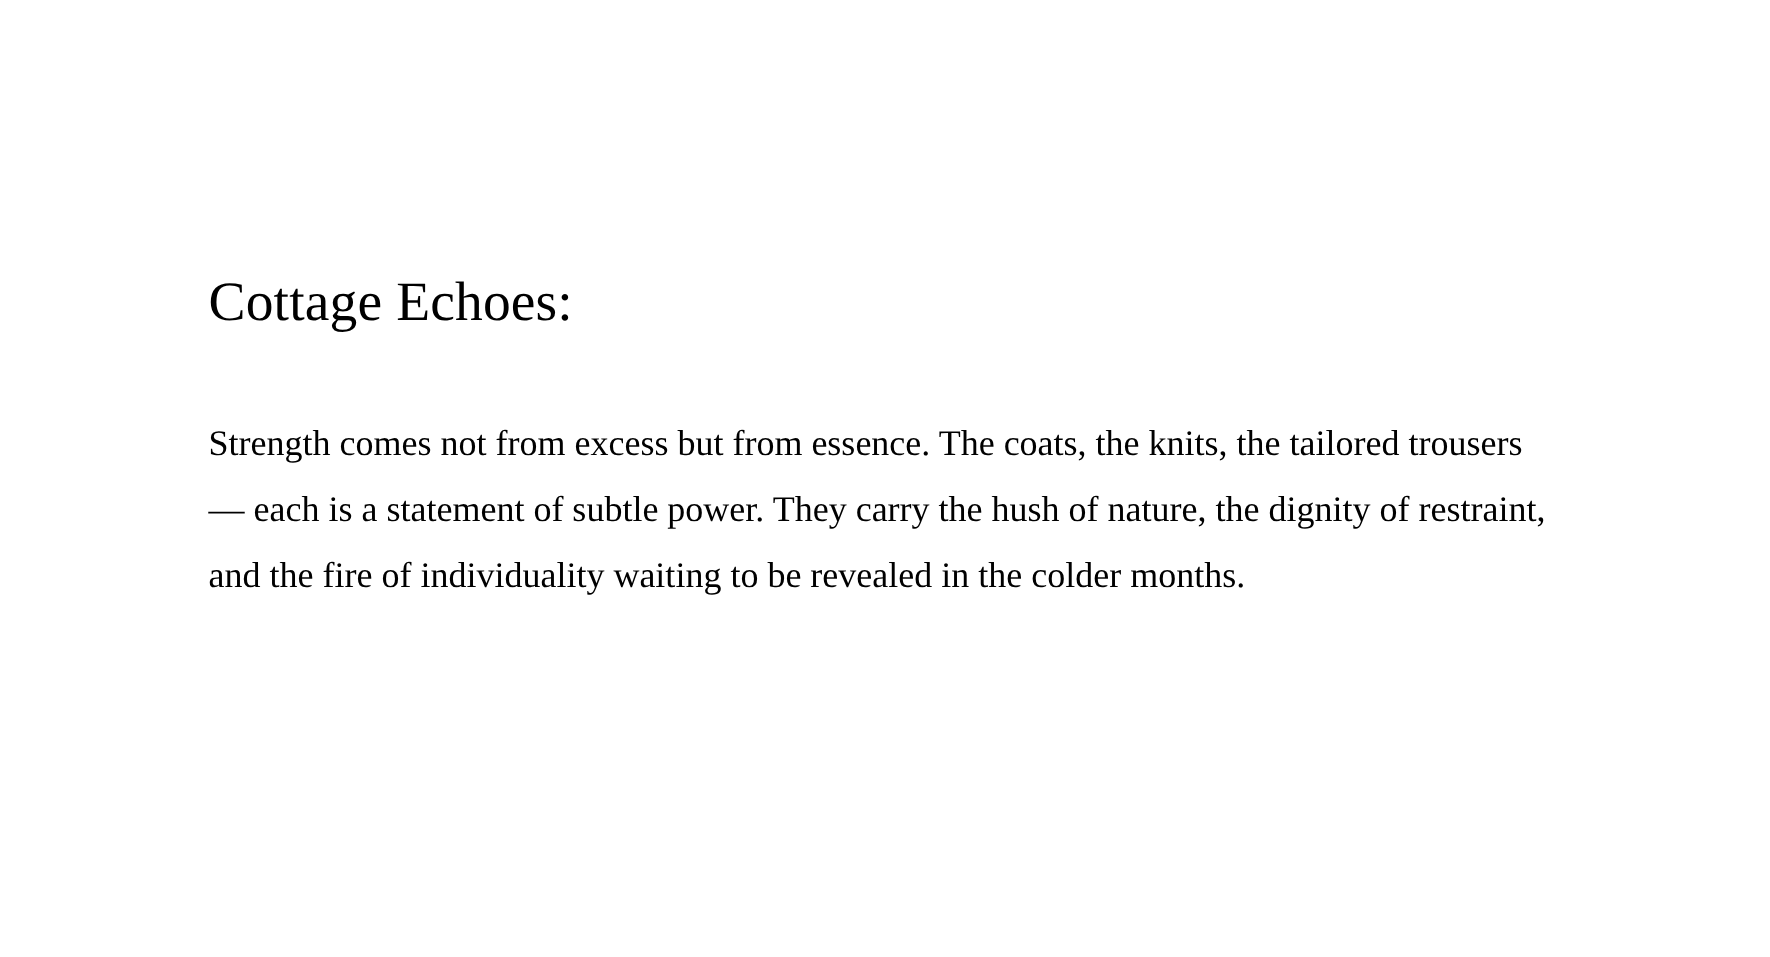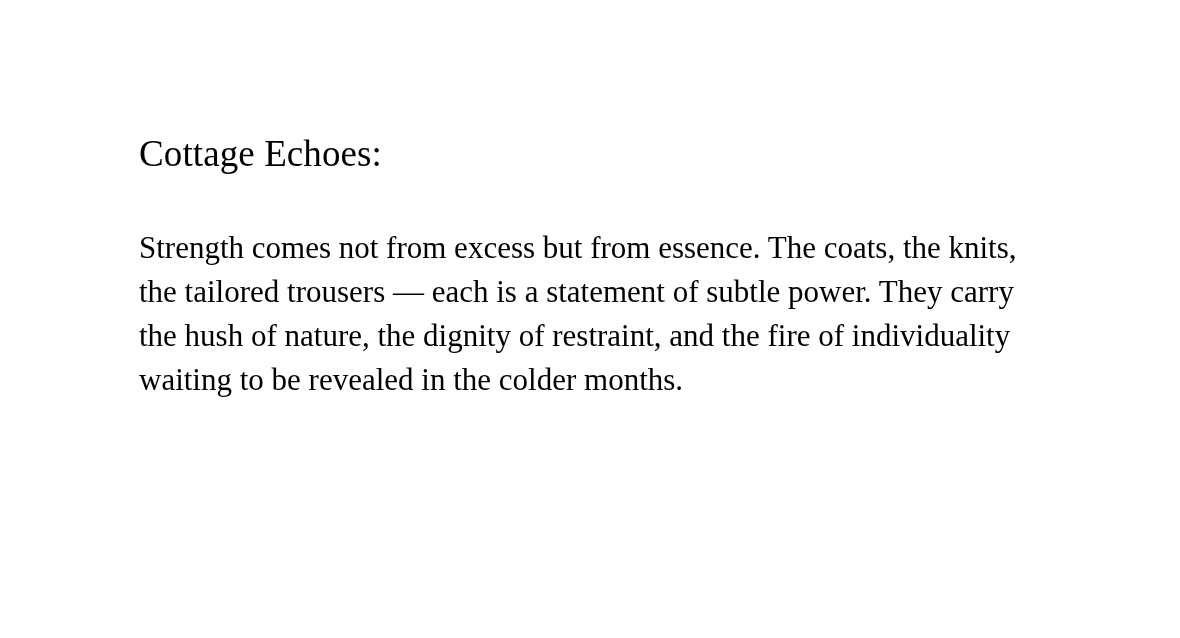--- a/index.html
+++ b/index.html
@@ -29,24 +29,25 @@
   .title-block {
     font-size: 37px;
     line-height: 45px;
     font-weight: normal;
     letter-spacing: 0.1px;
     margin: 0;
   }
   .title-line {
     display: block;
     white-space: nowrap;
+    margin-top: 48px;
   }
   .body-block {
     margin-top: 50px;
-    font-size: 31px;
+    font-size: 24px;
     line-height: 44px;
     width: 900px;
     text-align: left;
   }
 </style>
 </head>
 <body>
 
 <div class="page">
   <div class="content">

